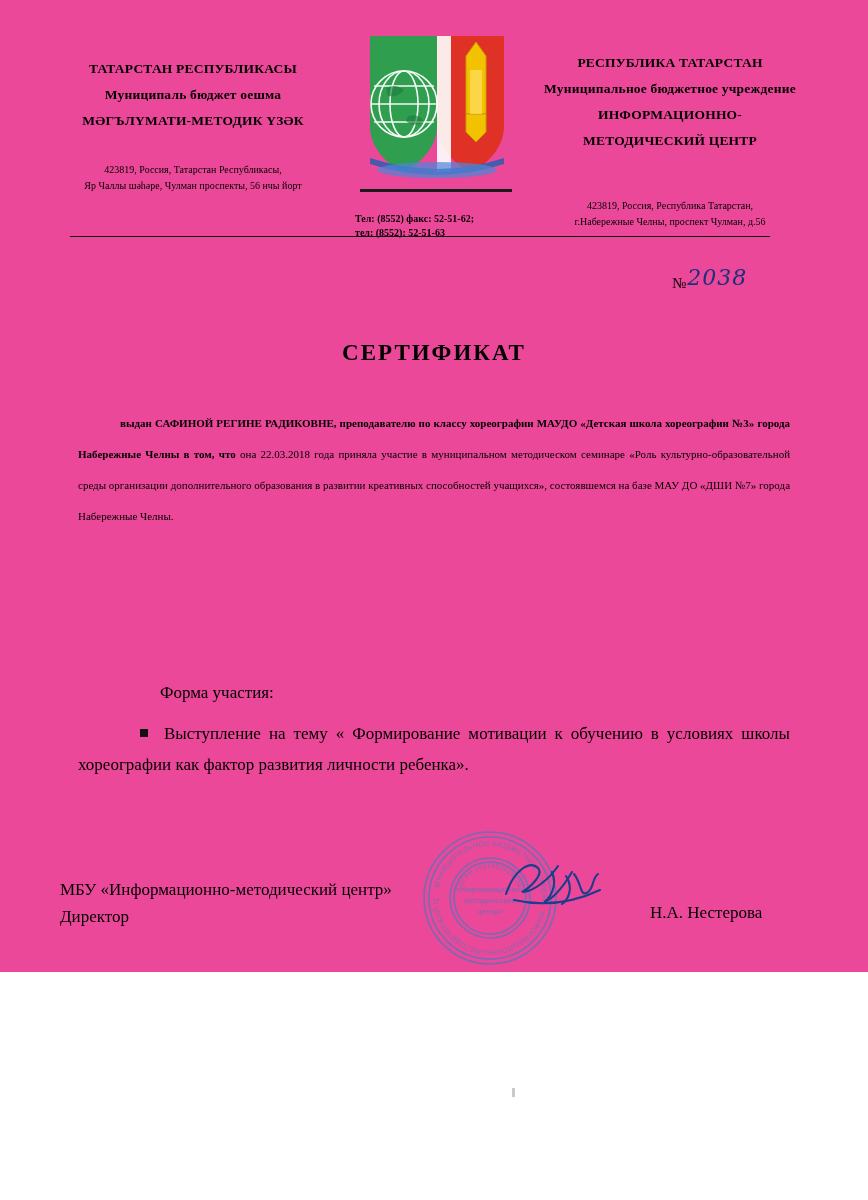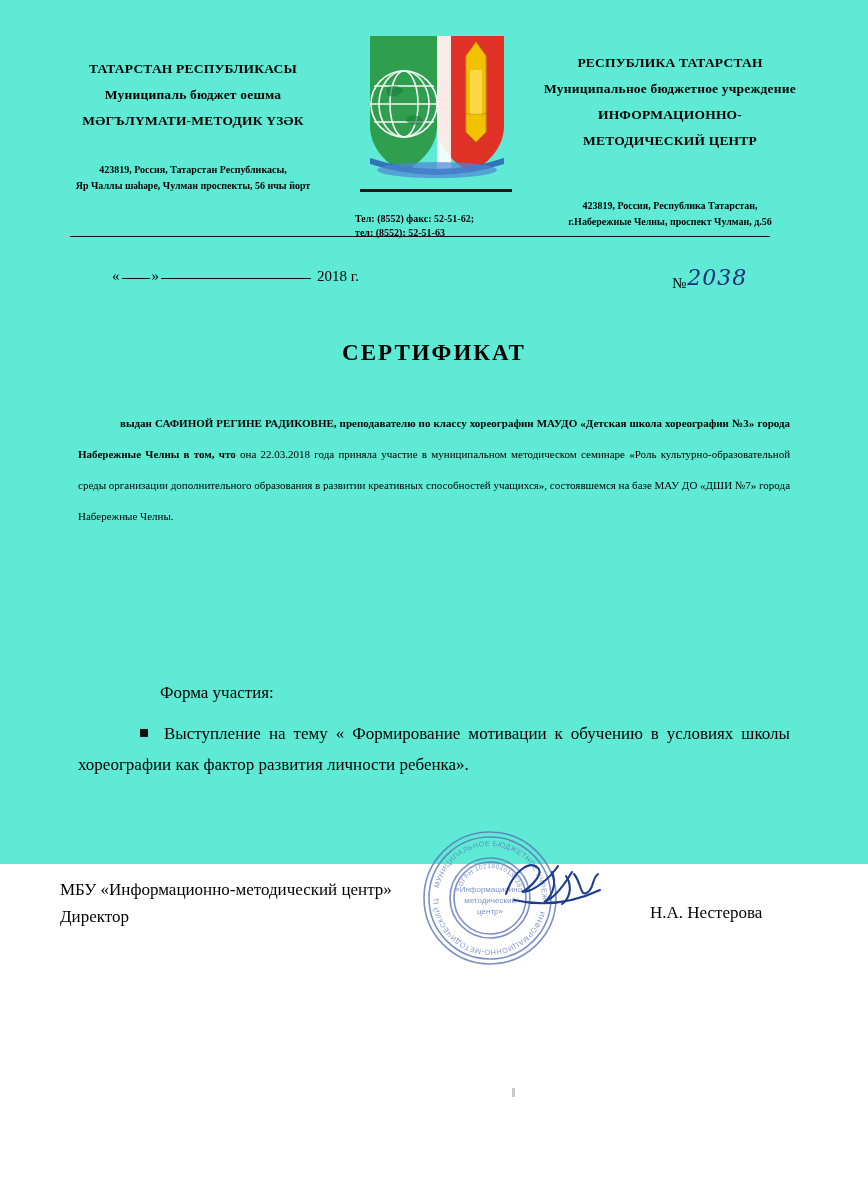--- a/index.html
+++ b/index.html
@@ -12,22 +12,22 @@
     height: 1200px;
     font-family: "Liberation Serif", serif;
     color: #000000;
     position: relative;
     overflow: hidden;
   }
 
   .page {
     position: relative;
     width: 868px;
-    height: 864px;
-    background: #5eead4;
+    height: 972px;
+    background: #ec4899;
   }
 
   
   .letterhead {
     position: absolute;
     top: 26px;
     left: 0;
     width: 868px;
     height: 200px;
   }
@@ -46,21 +46,21 @@
     width: 300px;
     text-align: center;
   }
   .lh-line-bold {
     font-weight: bold;
     font-size: 13.5px;
     line-height: 26px;
     letter-spacing: 0.2px;
   }
   .lh-addr {
-    font-weight: bold;
+    font-weight: normal;
     font-size: 10px;
     line-height: 16px;
     margin-top: 28px;
   }
   .lh-right .lh-addr {
     margin-top: 44px;
     text-align: center;
   }
 
   
@@ -301,23 +301,20 @@
       <div class="lh-line-bold">ИНФОРМАЦИОННО-</div>
       <div class="lh-line-bold">МЕТОДИЧЕСКИЙ ЦЕНТР</div>
       <div class="lh-addr">423819,  Россия, Республика Татарстан,</div>
       <div class="lh-addr" style="margin-top:0">г.Набережные Челны, проспект Чулман,  д.56</div>
     </div>
   </div>
 
   <div class="divider"></div>
 
   <div class="datenum">
-    <div class="date-part">
-      <span>«</span><span class="date-blank"></span><span>»</span><span class="date-longblank"></span><span>2018 г.</span>
-    </div>
     <div class="num-part">
       <span>№</span><span class="handwritten-num">2038</span>
     </div>
   </div>
 
   <div class="doc-title">СЕРТИФИКАТ</div>
 
   <div class="body-block">
     <p>
       <span class="indent"></span><span class="b">выдан </span><span class="b">САФИНОЙ РЕГИНЕ РАДИКОВНЕ</span><span class="b">, преподавателю по классу</span>

